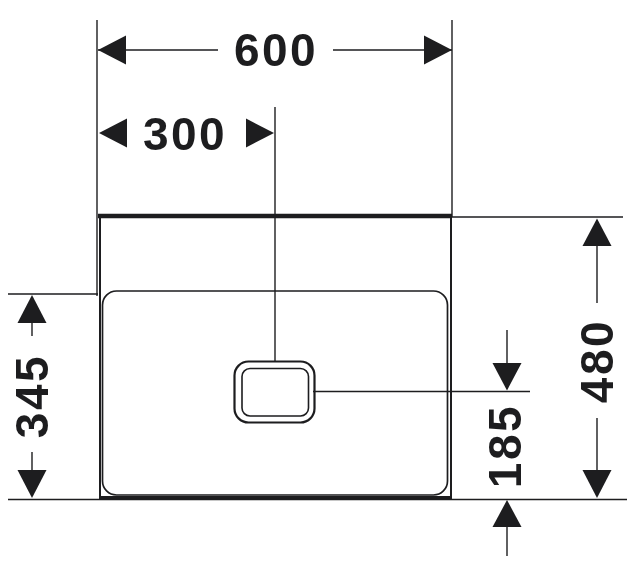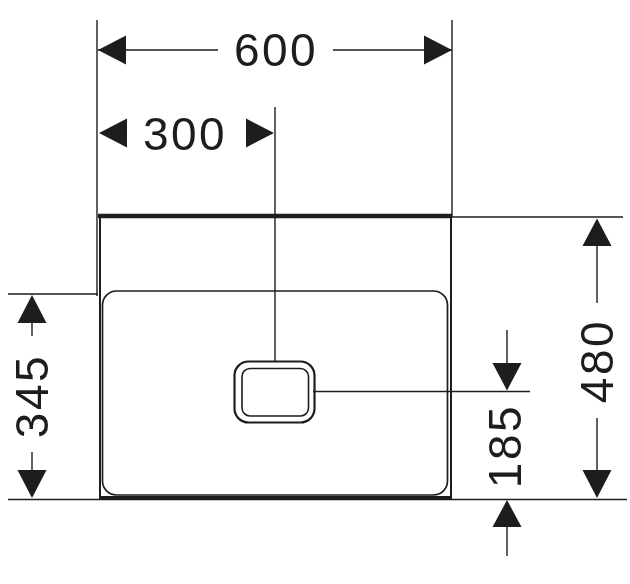--- a/index.html
+++ b/index.html
@@ -6,20 +6,21 @@
     margin: 0;
     padding: 0;
     background: #ffffff;
   }
   .canvas {
     position: relative;
     width: 630px;
     height: 556px;
     background: #ffffff;
     overflow: hidden;
+    font-weight: bold;
   }
   svg {
     display: block;
     width: 630px;
     height: 584px;
   }
   .ln {
     stroke: #1d1d1f;
     fill: none;
     stroke-linecap: butt;

